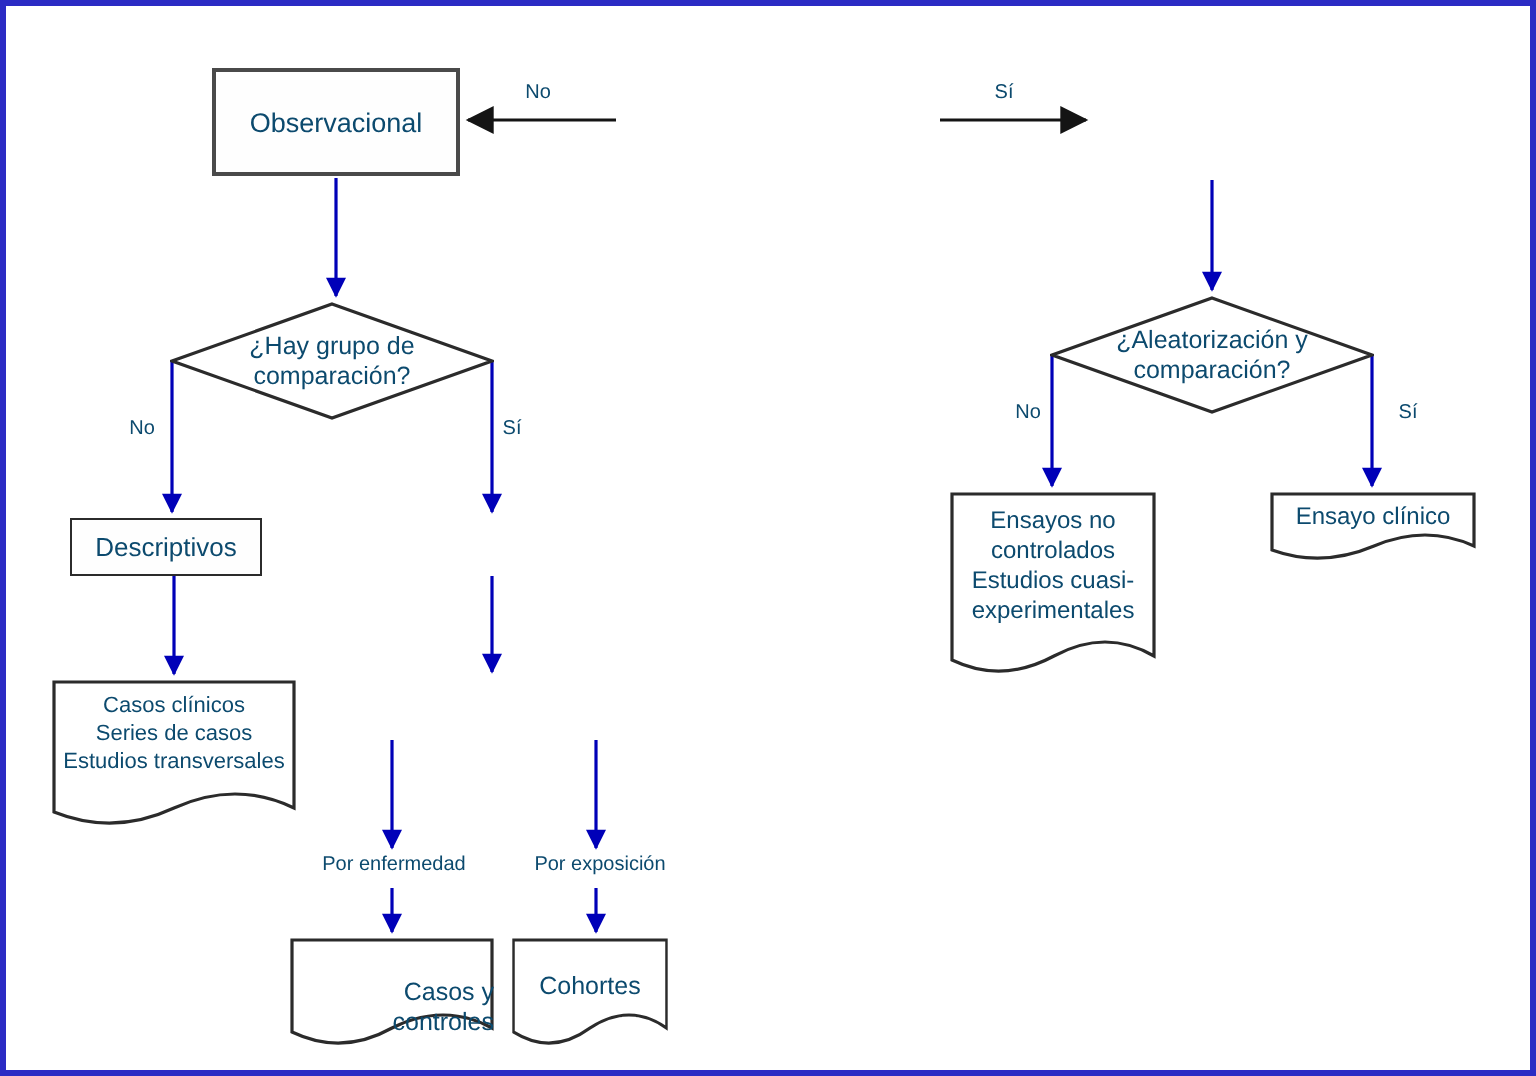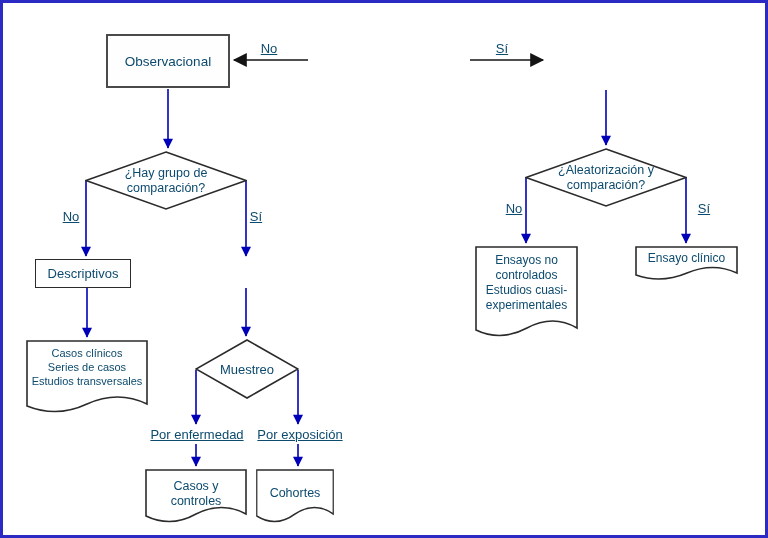--- a/index.html
+++ b/index.html
@@ -39,24 +39,23 @@
     fill: #ffffff;
     stroke: #2b2b2b;
     stroke-width: 1.6;
   }
   .doc .slabel { justify-content: flex-start; padding-top: 7px; box-sizing: border-box; }
   .doc.small-text .slabel { font-size: 11px; line-height: 14px; padding-top: 6px; }
 
   .edge-label {
     position: absolute;
     transform: translateX(-50%);
-    font-size: 13px;
+    font-size: 10px;
     white-space: nowrap;
     background: transparent;
-    text-decoration: underline;
   }
 </style>
 </head>
 <body>
 
 <div class="canvas">
 
   <svg class="wires" width="768" height="538" viewBox="0 0 768 538">
     <defs>
       <marker id="ahBlack" viewBox="0 0 12 12" refX="11" refY="6" markerWidth="17" markerHeight="14" orient="auto" markerUnits="userSpaceOnUse">
@@ -115,37 +114,29 @@
     <svg class="outline" viewBox="0 0 122 76" preserveAspectRatio="none">
       <path d="M1,1 L121,1 L121,64 Q92,50 61,64 Q31,78 1,66 Z"></path>
     </svg>
     <div class="slabel">
       <div>Casos clínicos</div>
       <div>Series de casos</div>
       <div>Estudios transversales</div>
     </div>
   </div>
 
-  <div class="node shape-wrap" style="left:192px; top:336px; width:104px; height:60px;">
-    <svg class="outline" viewBox="0 0 104 60" preserveAspectRatio="none">
-        <polygon points="52,1 103,30 52,59 1,30"></polygon>
-      </svg>
-    <div class="slabel" style="font-size:13px;">
-      <div>Muestreo</div>
-    </div>
-  </div>
 
   <div class="edge-label" style="left:194px; top:424px;">Por enfermedad</div>
   <div class="edge-label" style="left:297px; top:424px;">Por exposición</div>
 
   <div class="node shape-wrap doc" style="left:142px; top:466px; width:102px; height:57px;">
     <svg class="outline" viewBox="0 0 102 57" preserveAspectRatio="none">
       <path d="M1,1 L101,1 L101,45 Q77,32 51,45 Q26,59 1,47 Z"></path>
     </svg>
-    <div class="slabel" style="padding-top:10px;">
+    <div class="slabel" style="padding-top:20px;align-items:flex-end;">
       <div>Casos y</div>
       <div>controles</div>
     </div>
   </div>
 
   <div class="node shape-wrap doc" style="left:253px; top:466px; width:78px; height:57px;">
     <svg class="outline" viewBox="0 0 102 57" preserveAspectRatio="none">
       <path d="M1,1 L101,1 L101,45 Q77,32 51,45 Q26,59 1,47 Z"></path>
     </svg>
     <div class="slabel" style="padding-top:17px;">

